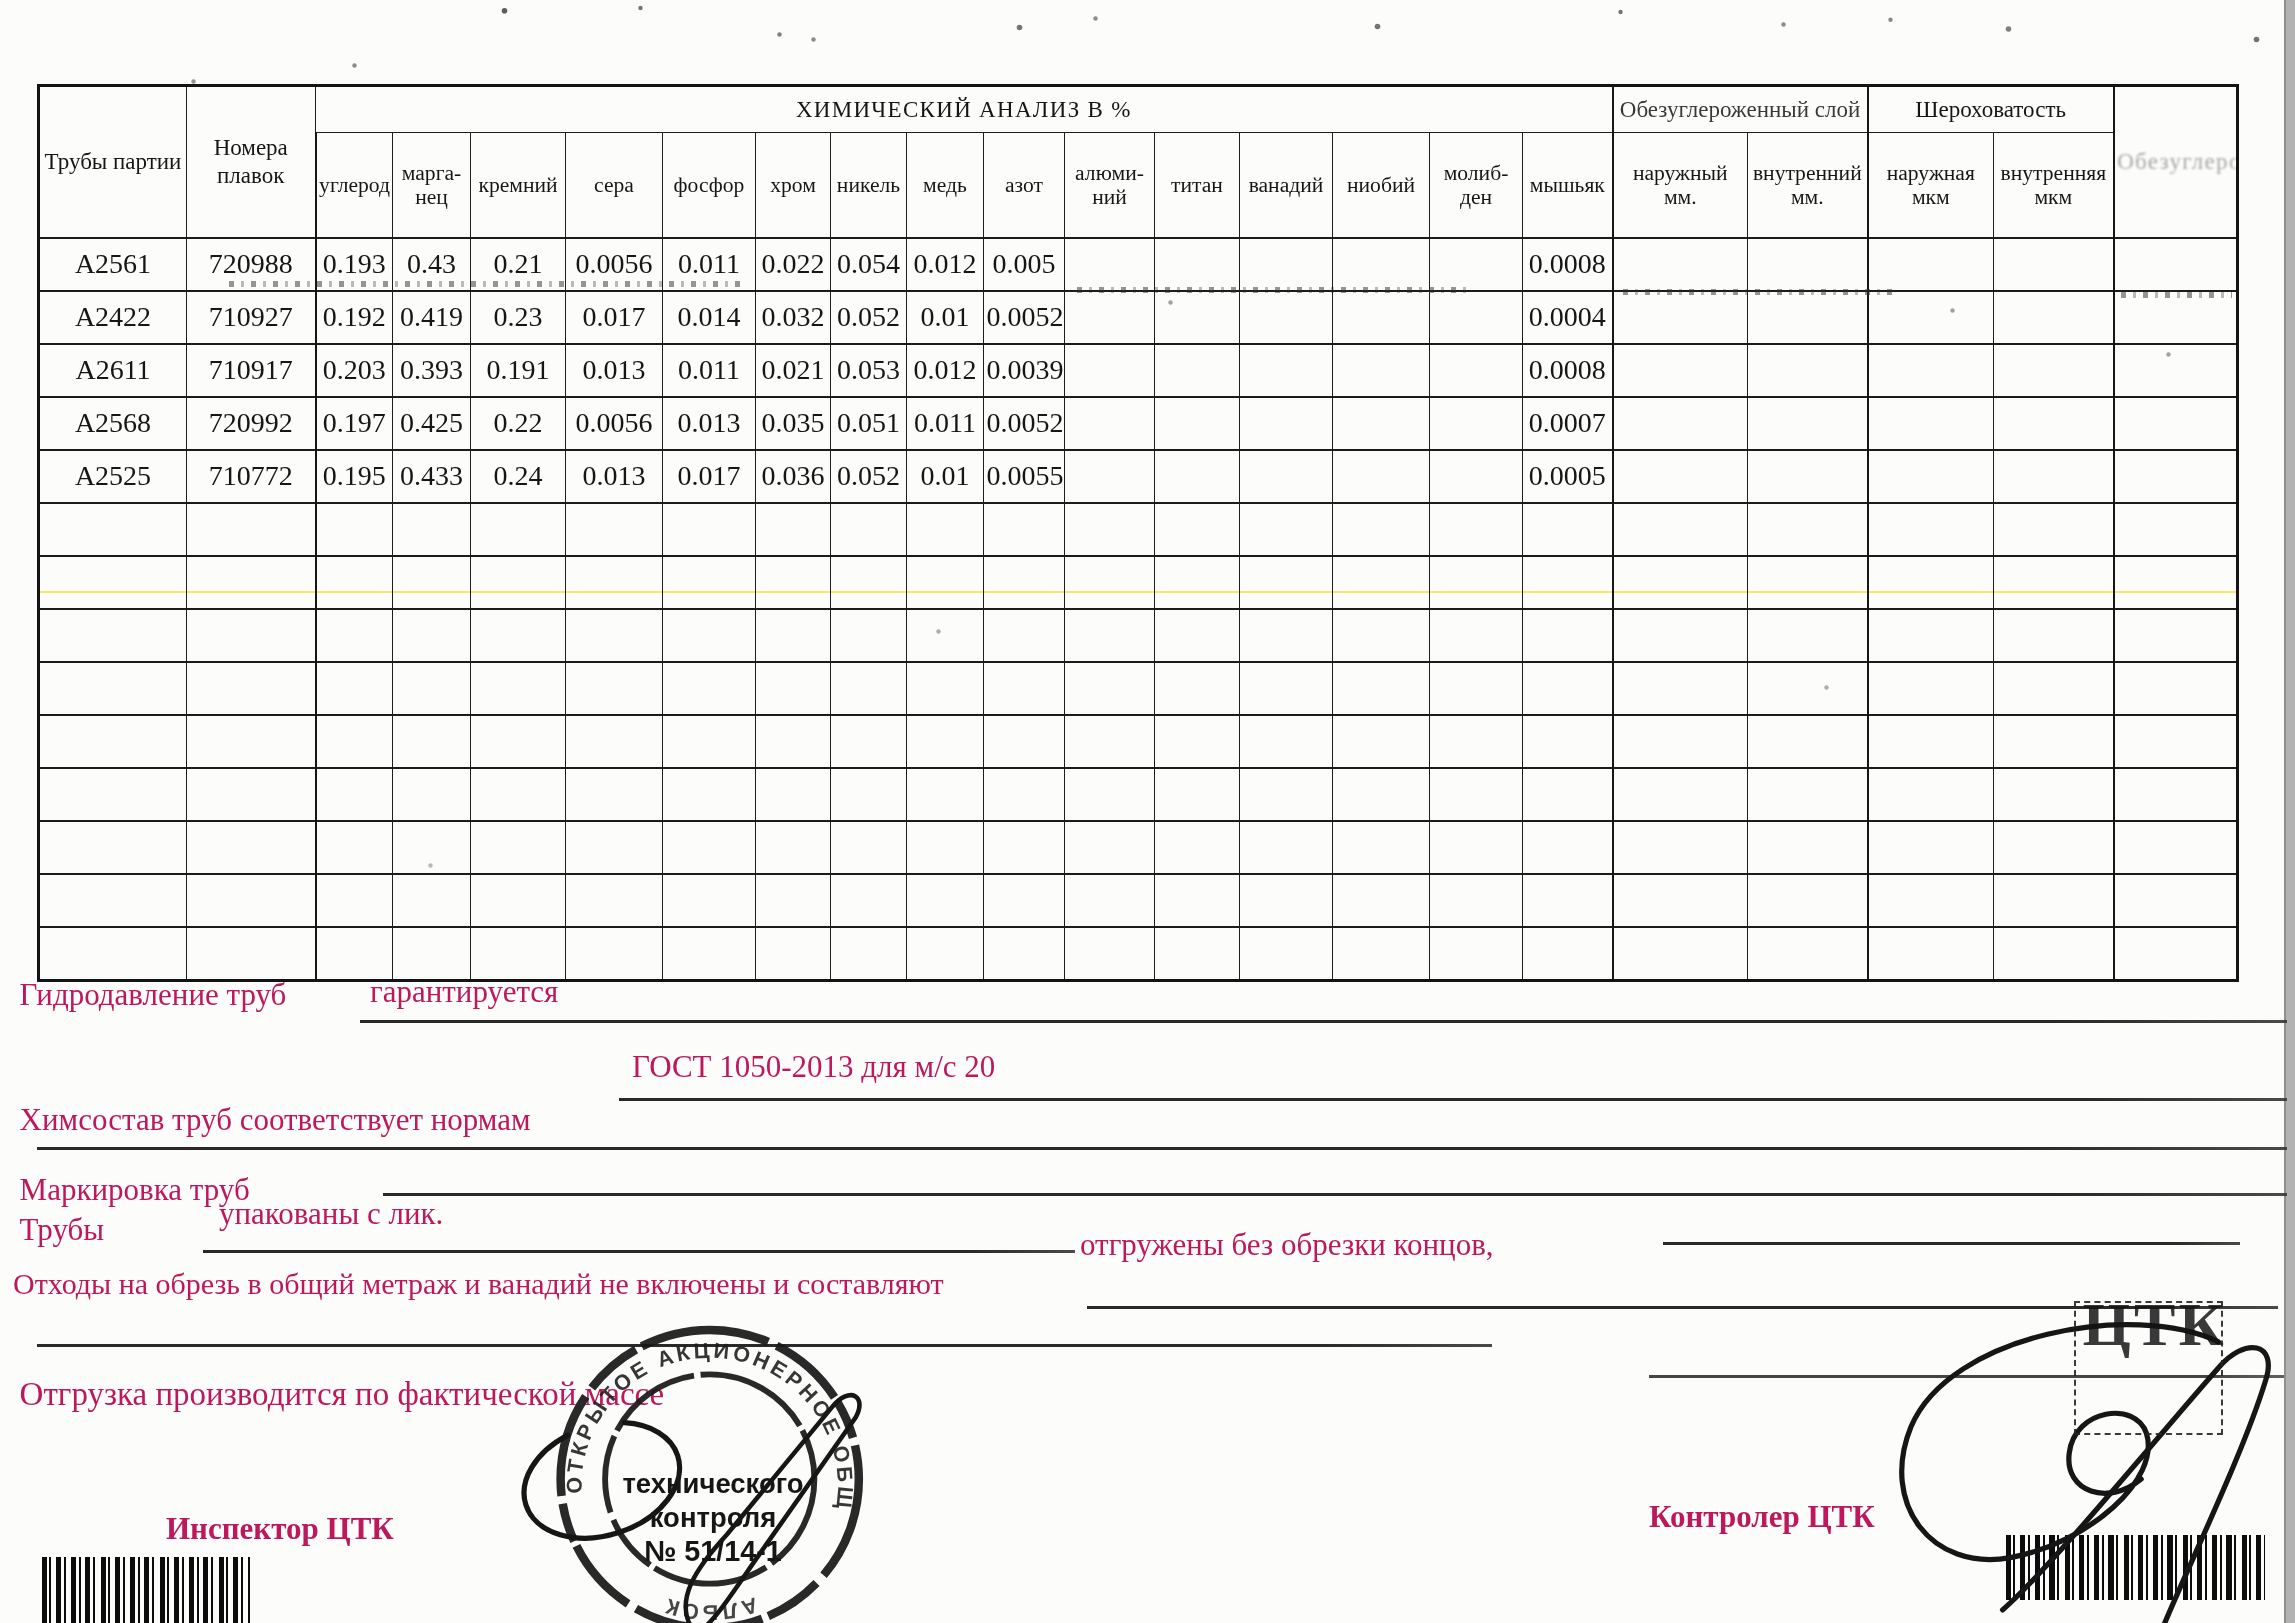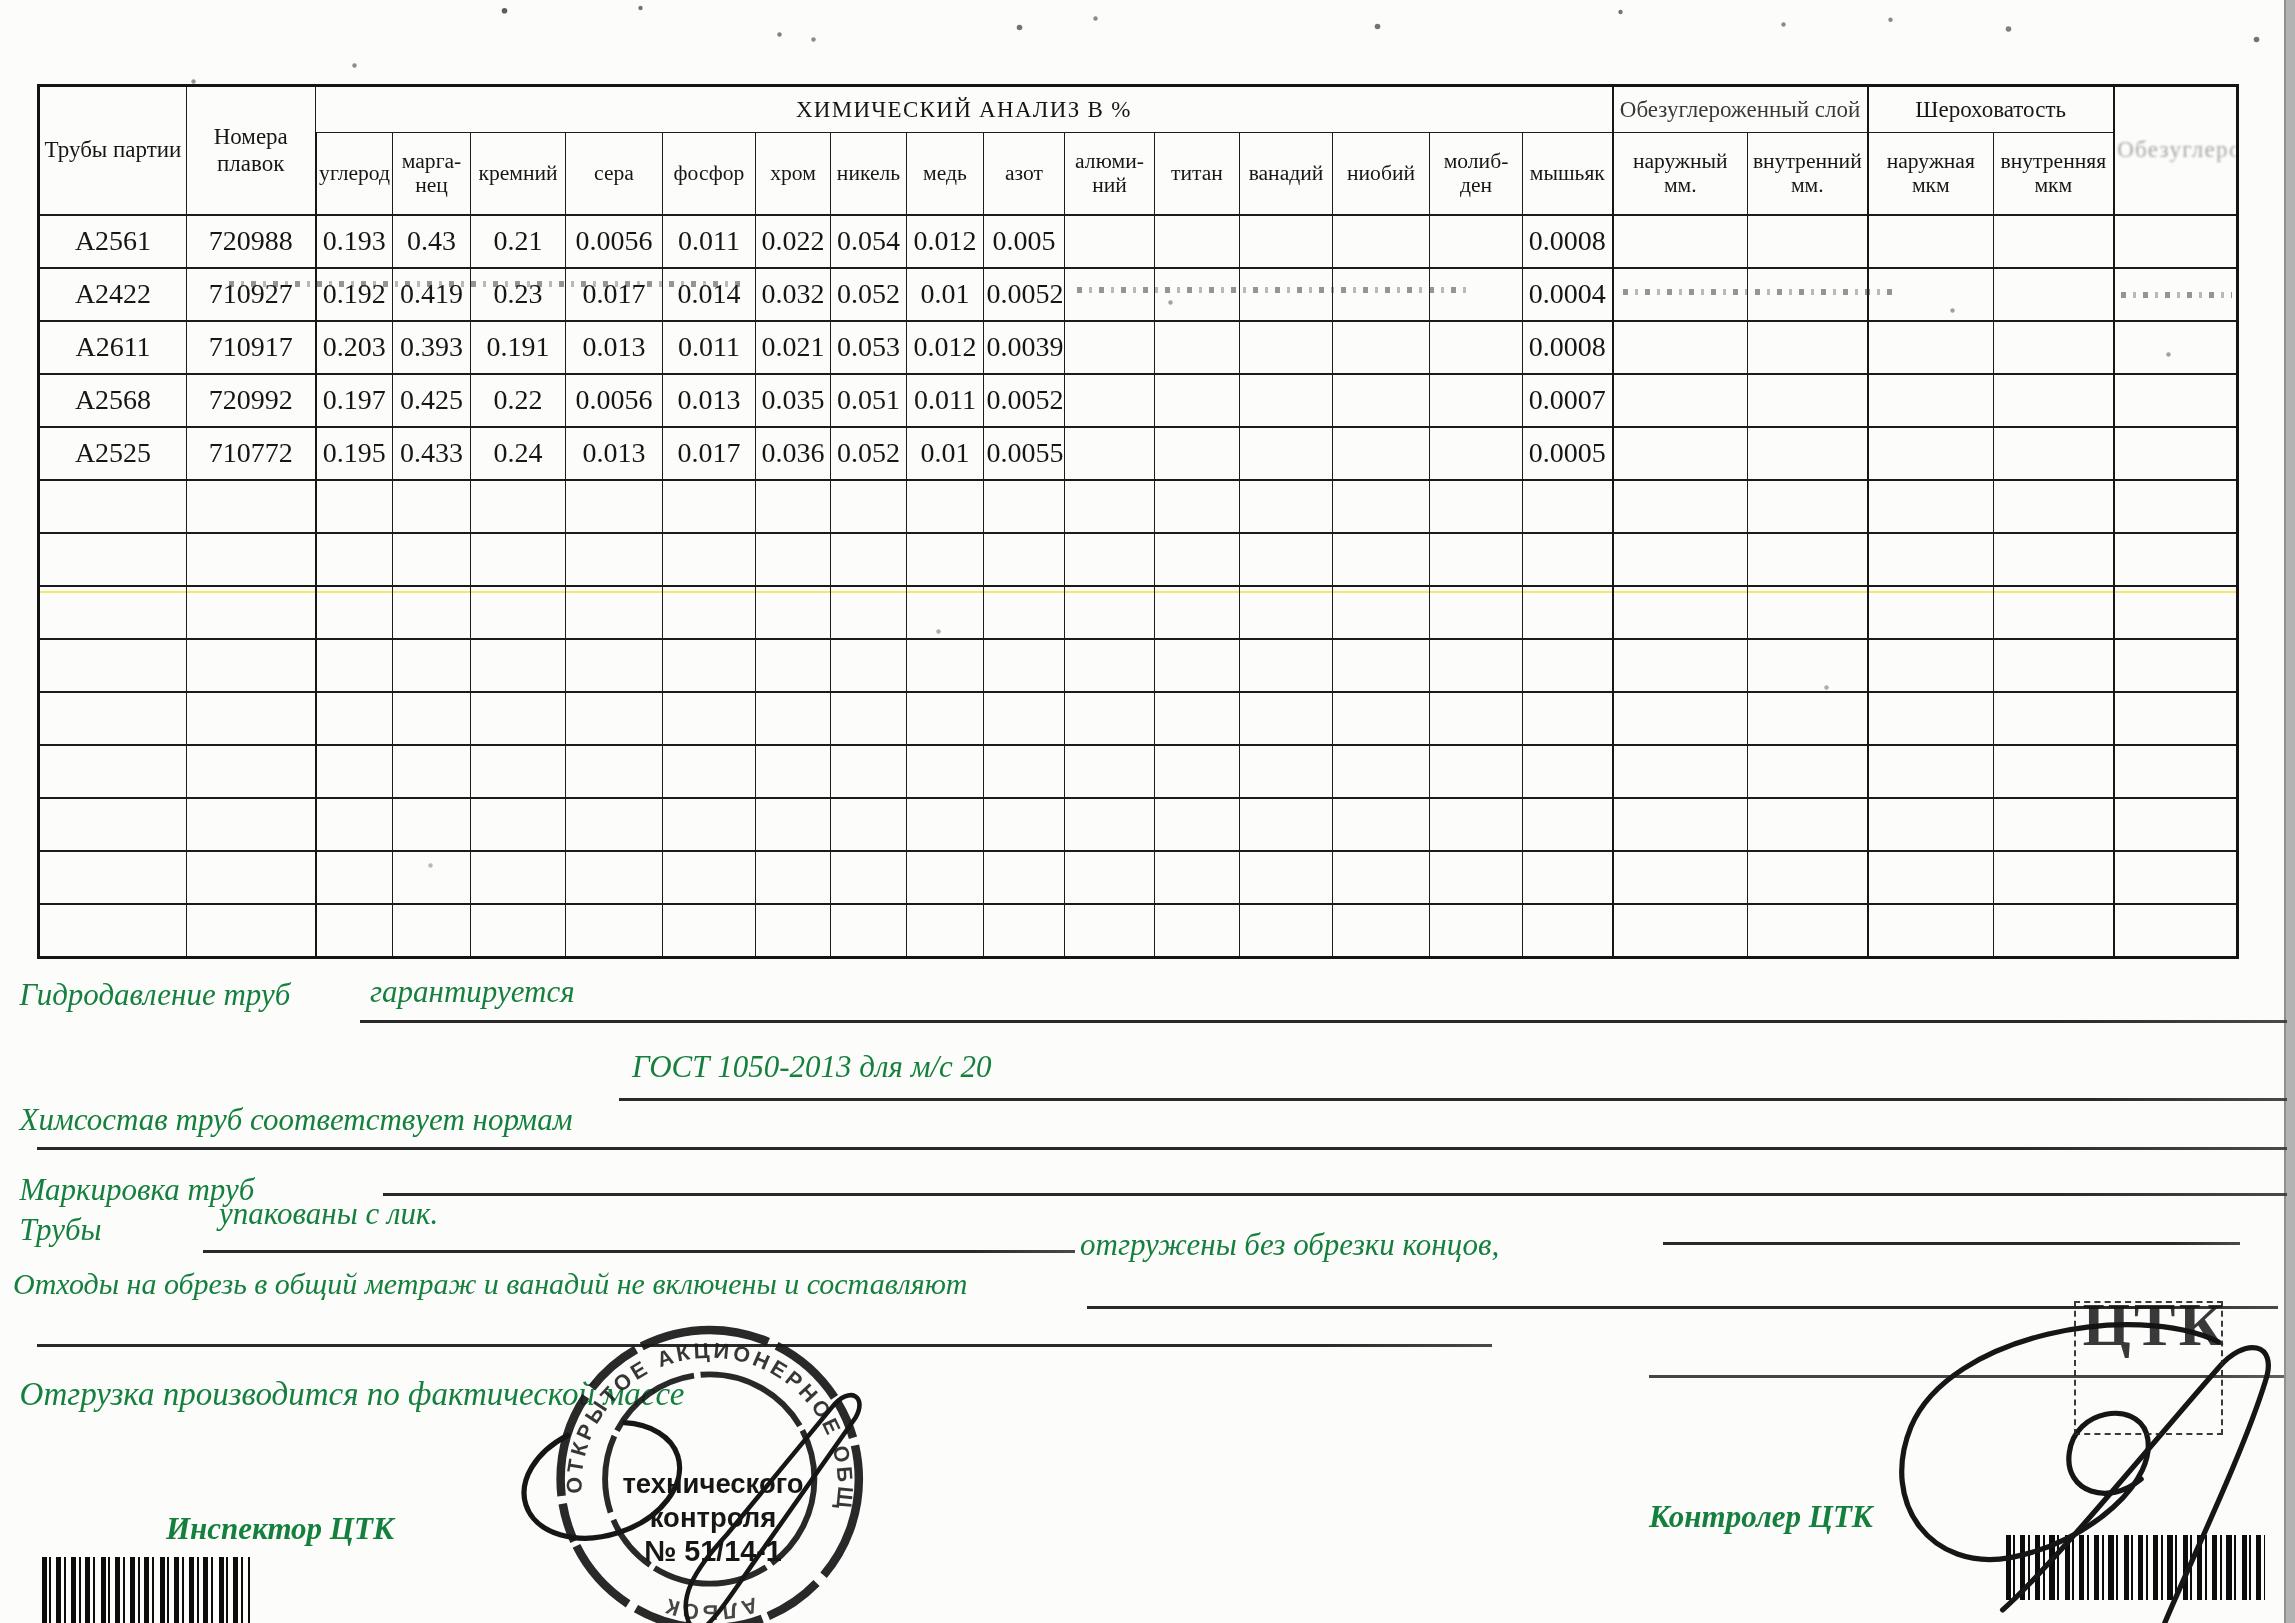--- a/index.html
+++ b/index.html
@@ -4,32 +4,32 @@
 <style>
   html,body{margin:0;padding:0;background:#e8e8e6;}
   #page{position:relative;width:2295px;height:1623px;background:#fcfcfa;overflow:hidden;
         font-family:"Liberation Serif",serif;color:#171717;}
   
   #analysis-table{position:absolute;left:37px;top:84px;width:2199px;border-collapse:collapse;
         table-layout:fixed;border:3.3px solid #141414;}
   #analysis-table th,#analysis-table td{border:1.3px solid #1d1d1d;padding:0 2.6px;overflow:hidden;
         text-align:center;vertical-align:middle;font-weight:normal;color:#161616;}
   tr.h1{height:47px;}
-  tr.h2{height:82px;}
+  tr.h2{height:105px;}
   tr.h1 th{font-size:23px;border-bottom:2px solid #1a1a1a;}
   tr.h2 th{font-size:21.6px;line-height:1.12;}
   th.big{font-size:25px;line-height:1.2;}
   th.chem{font-size:23.6px;letter-spacing:1.3px;}
   th.dim{opacity:.85;}
   th.ghost{vertical-align:top;padding-top:6.5px;font-size:19.6px;letter-spacing:1.3px;
         opacity:.38;filter:blur(0.8px);}
   #analysis-table tbody td{height:51px;font-size:28px;border-top:2px solid #1b1b1b;}
   #analysis-table .hv{border-left:2.6px solid #161616;}
   
-  .lab{position:absolute;font-size:31px;white-space:nowrap;color:#15803d;font-style:italic;}
+  .lab{position:absolute;font-size:31px;white-space:nowrap;color:#be185d;}
   .lab.sm{font-size:30px;}
   .lab.b{font-weight:bold;}
   .rule{position:absolute;height:2.6px;background:linear-gradient(90deg,#171717 88%,#3a3a3a);opacity:.92;}
   
   .smudge{position:absolute;height:5.9px;filter:blur(0.4px);
      background:repeating-linear-gradient(90deg,rgba(45,45,45,.5) 0 4.6px,transparent 4.6px 12.4px,
                 rgba(45,45,45,.32) 12.4px 15px,transparent 15px 22px);}
   #yellow-line{position:absolute;left:37px;top:591px;width:2199px;height:2px;background:#efe33c;opacity:.75;}
   #edge-strip{position:absolute;right:0;top:0;width:9.2px;height:1623px;background:#b3b3b3;border-left:2px solid #8f8f8f;}
   #specks{position:absolute;left:0;top:0;width:3.3px;height:3.3px;border-radius:50%;

